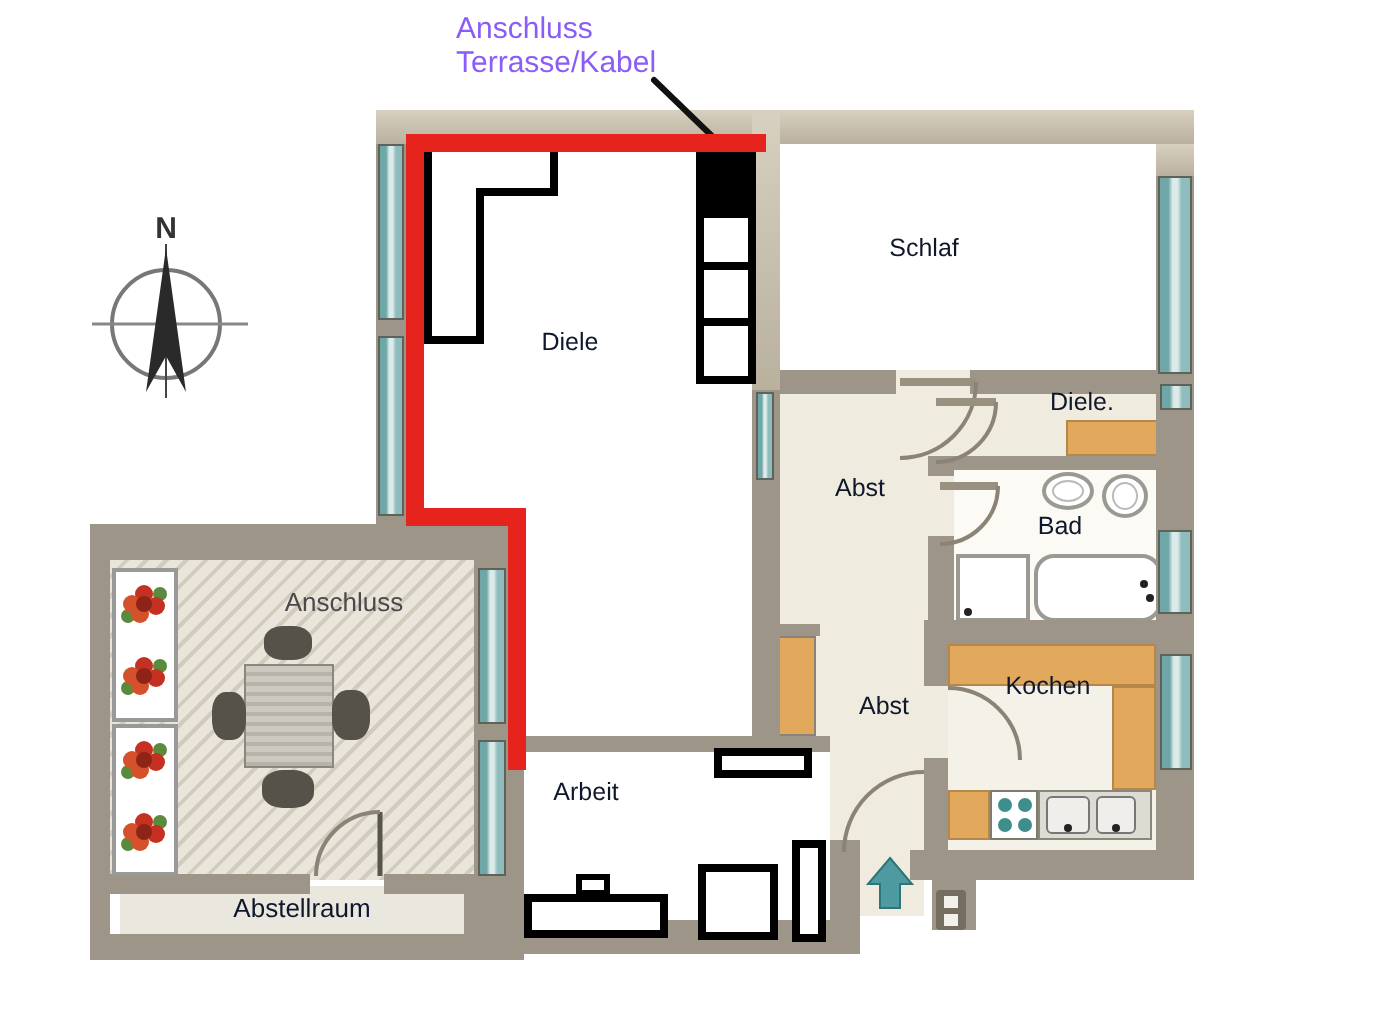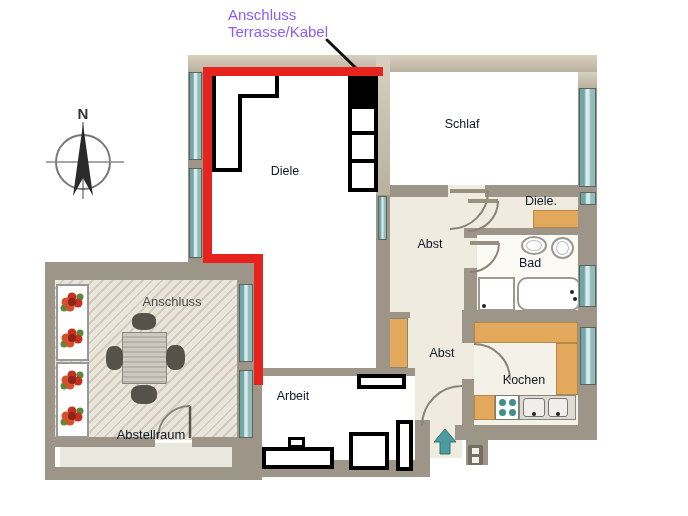--- a/index.html
+++ b/index.html
@@ -185,24 +185,24 @@
   <div class="abs red" style="left:203px;top:67px;width:9px;height:196px;"></div>
   <div class="abs red" style="left:203px;top:254px;width:60px;height:9px;"></div>
   <div class="abs red" style="left:254px;top:254px;width:9px;height:131px;"></div>
 
   <div class="label" style="left:285px;top:171px;">Diele</div>
   <div class="label" style="left:462px;top:124px;">Schlaf</div>
   <div class="label" style="left:430px;top:244px;">Abst</div>
   <div class="label" style="left:541px;top:201px;">Diele.</div>
   <div class="label" style="left:530px;top:263px;">Bad</div>
   <div class="label" style="left:442px;top:353px;">Abst</div>
-  <div class="label" style="left:524px;top:380px;">Kochen</div>
+  <div class="label" style="left:524px;top:343px;">Kochen</div>
   <div class="label" style="left:293px;top:396px;">Arbeit</div>
   <div class="label" style="left:172px;top:301px;font-size:13px;color:#4a4a4a;">Anschluss</div>
-  <div class="label" style="left:151px;top:434px;font-size:13px;">Abstellraum</div>
+  <div class="label" style="left:151px;top:454px;font-size:13px;">Abstellraum</div>
 
   <div class="abs" style="left:228px;top:6px;font-size:15px;line-height:17px;color:#8b5cf6;">
     <span style="display:block;">Anschluss</span>
     <span style="display:block;">Terrasse/Kabel</span>
   </div>
 
   <svg class="abs" style="left:40px;top:100px;" width="88" height="104" viewBox="0 0 88 104">
     <text x="43" y="19" text-anchor="middle" font-size="15" font-weight="600" fill="#333" font-family="Liberation Sans, sans-serif">N</text>
     <circle cx="43" cy="62" r="27" stroke="#777" stroke-width="2" fill="none"></circle>
     <line x1="6" y1="62" x2="84" y2="62" stroke="#888" stroke-width="1.5"></line>

